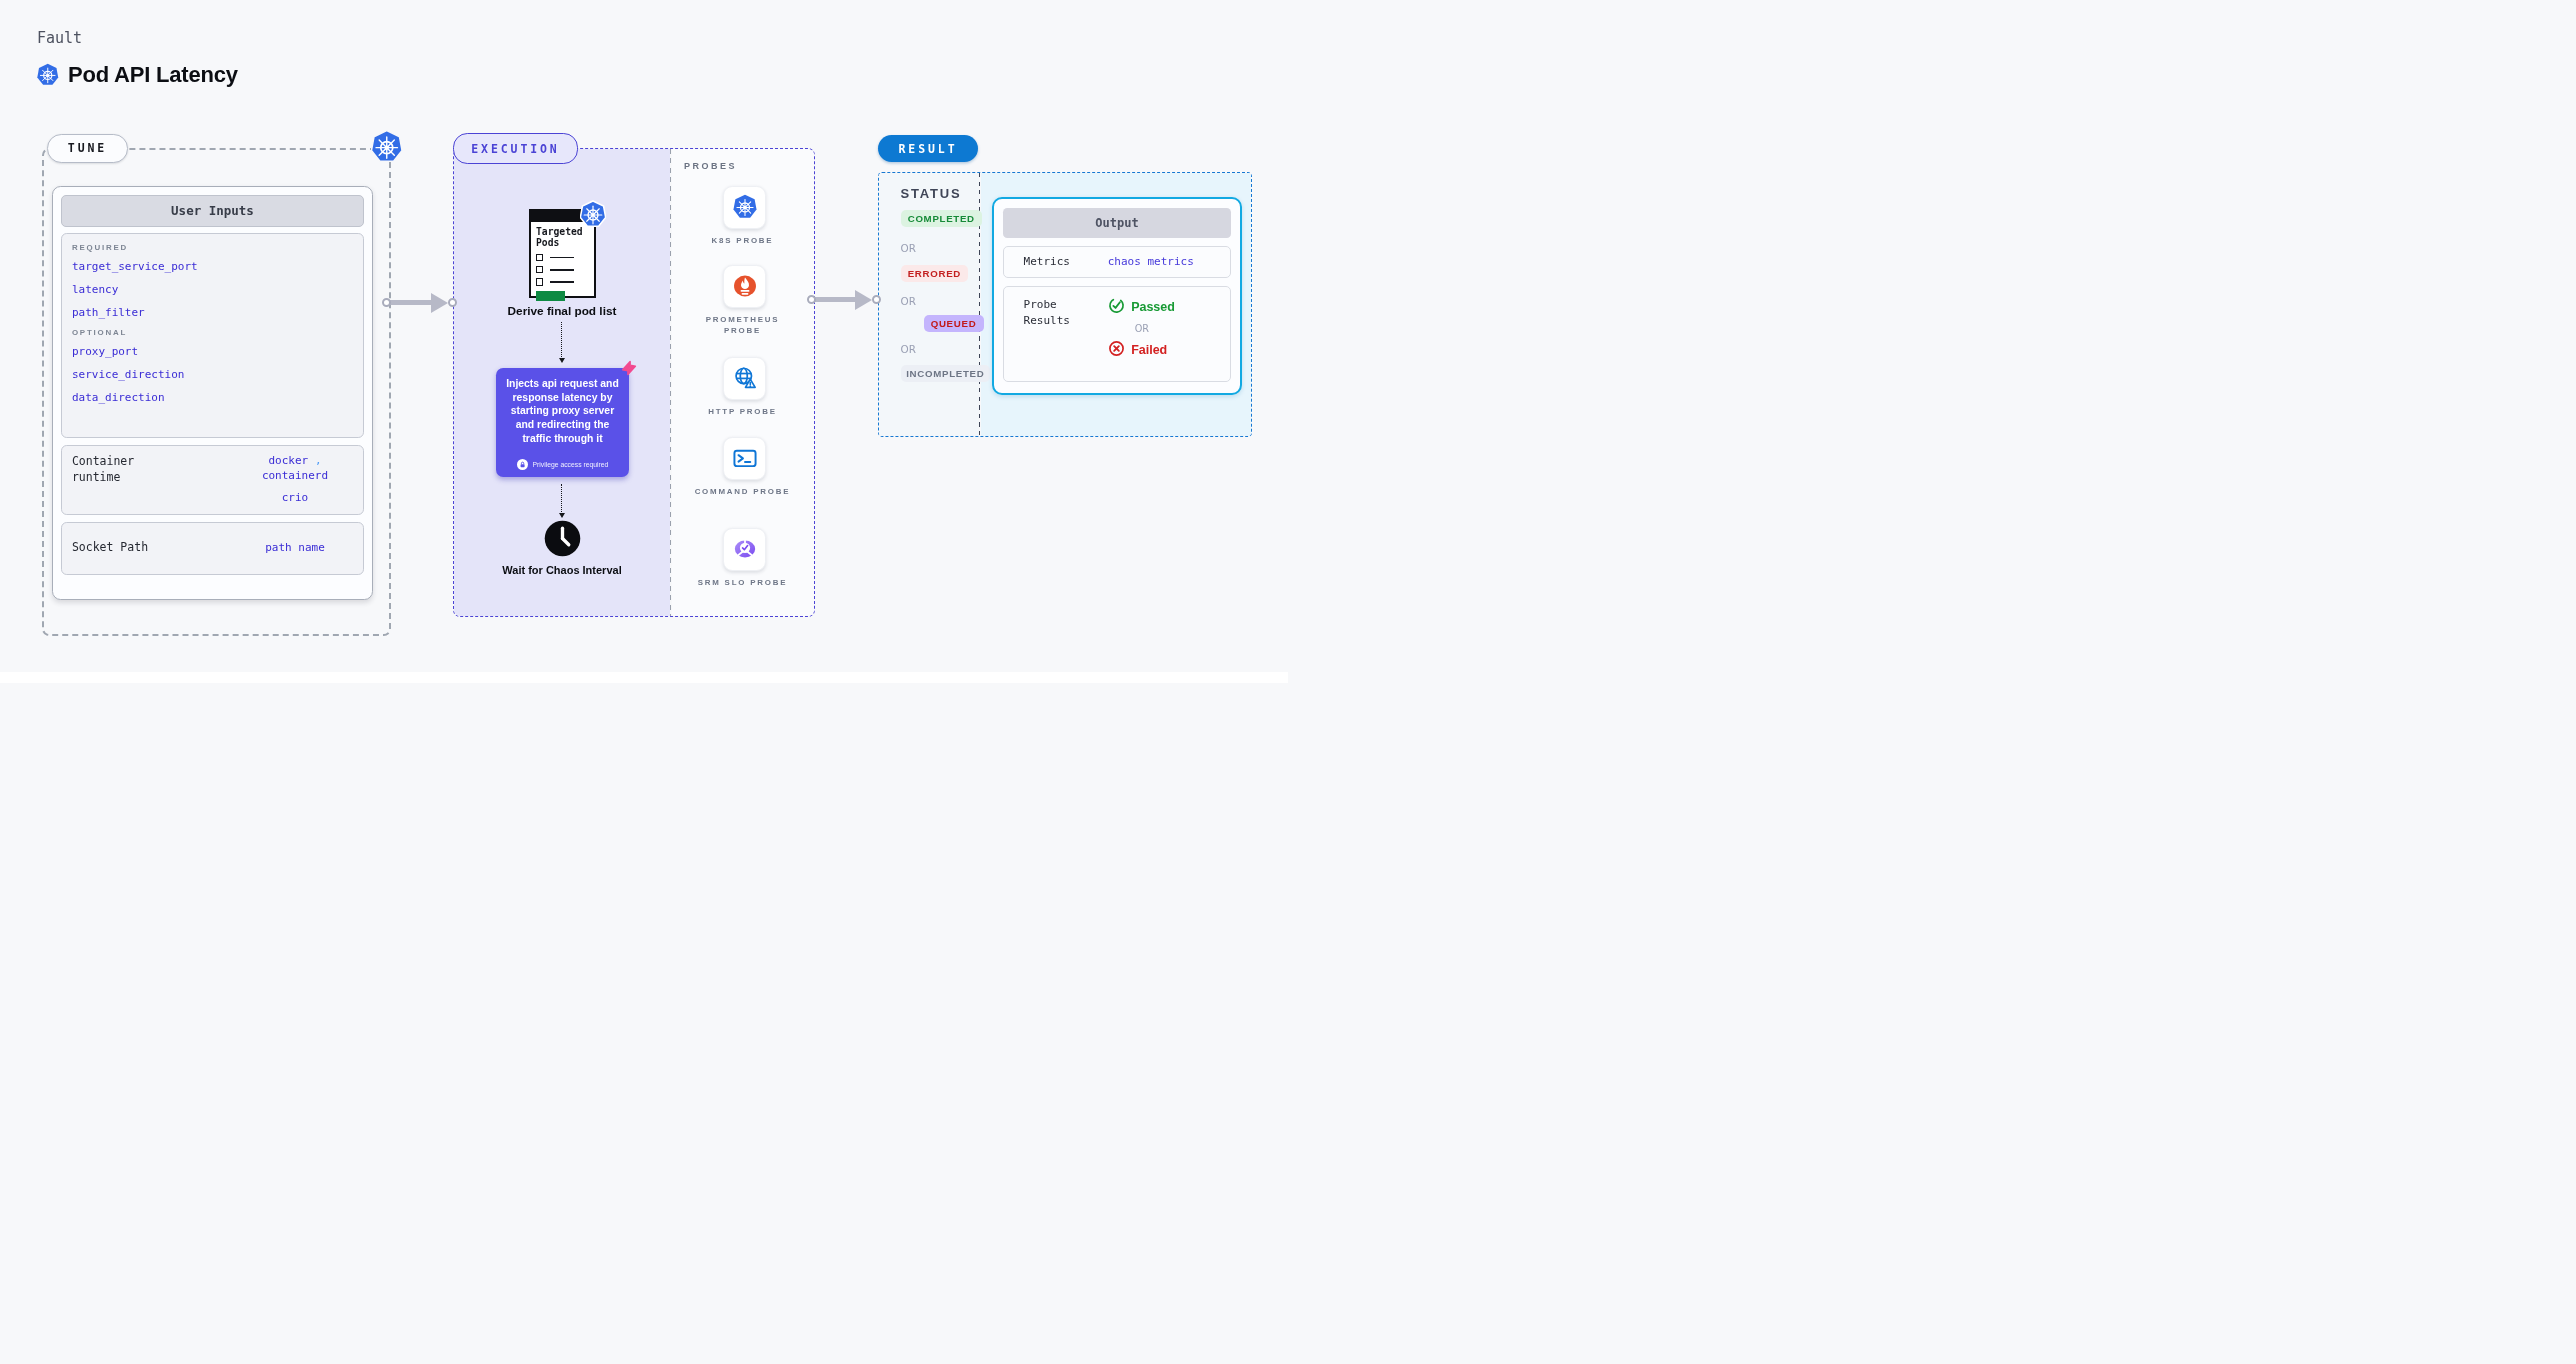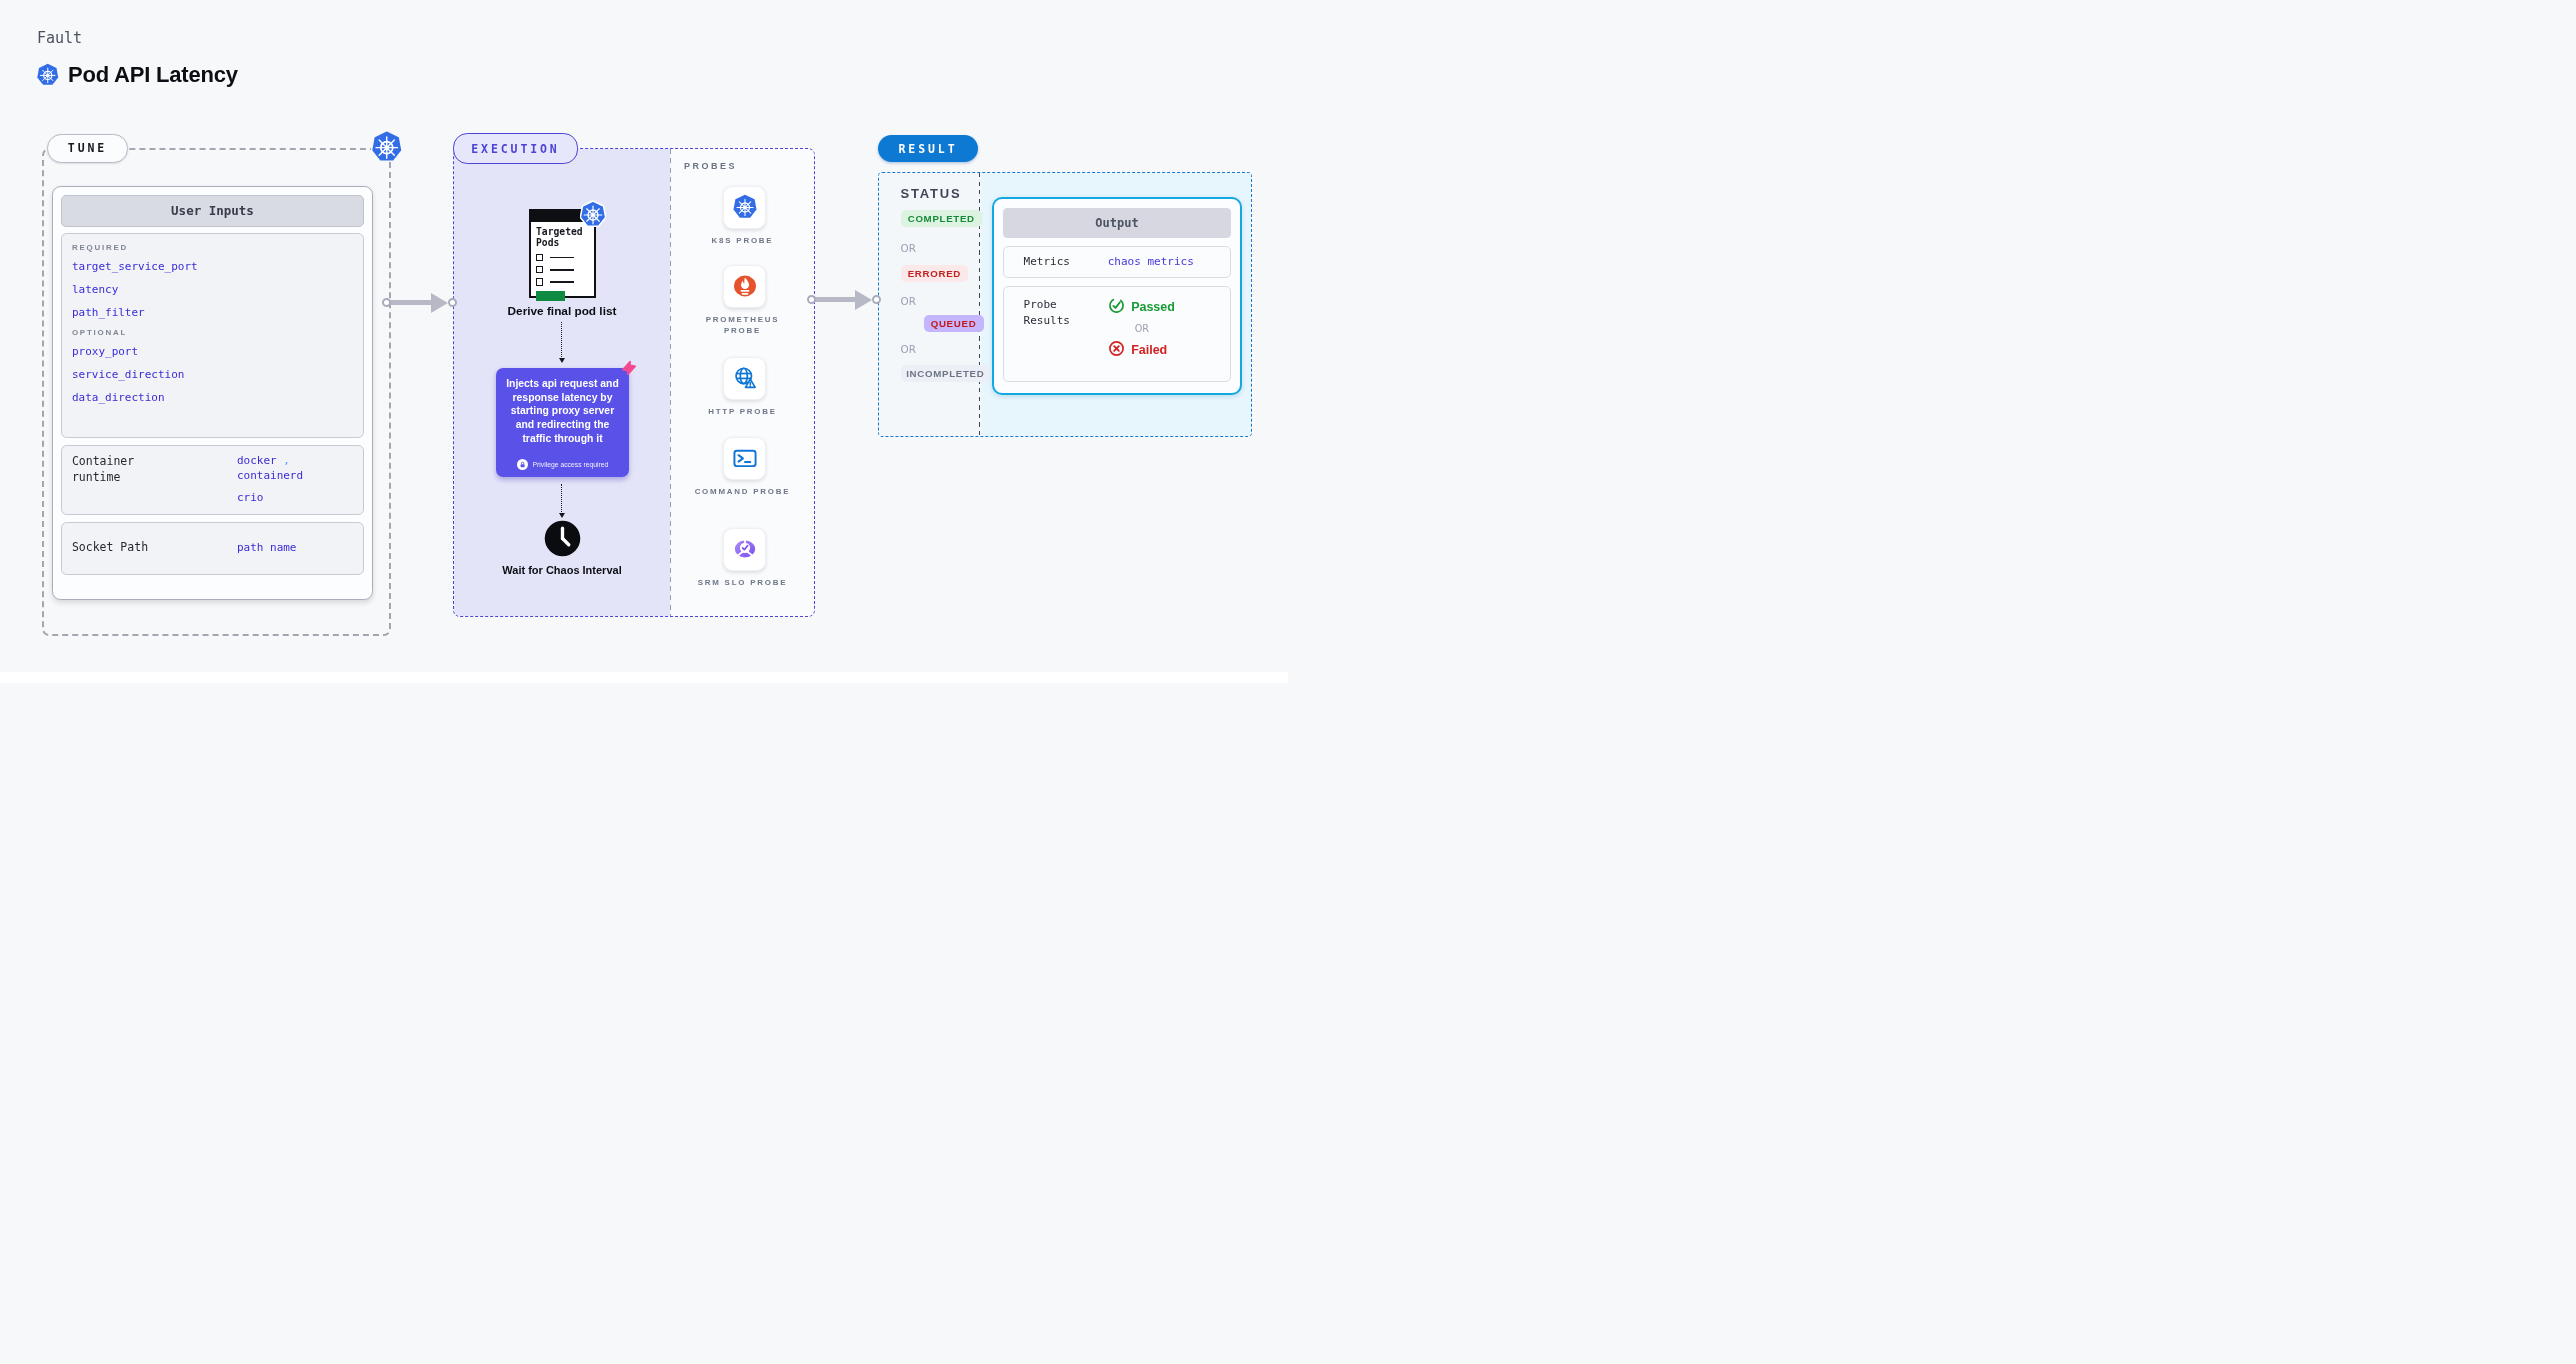--- a/index.html
+++ b/index.html
@@ -29,21 +29,21 @@
   .ui-row{background:#f2f3f7;border:1.1px solid #c6cad4;border-radius:5.7px;box-sizing:border-box;
     padding:8.6px 10px;display:grid;grid-template-columns:85px 1fr;}
   .ui-row .row-label{font-family:"DejaVu Sans Mono",monospace;font-size:11.5px;color:#262932;line-height:15.8px;}
   .row-tuneables{flex:0 0 205px;}
   .row-runtime{flex:0 0 50px;}
   .row-socket{flex:0 0 53px;align-items:center;}
   .row-sequence{flex:0 0 30px;align-items:center;}
   .req-head{font-size:7.9px;font-weight:bold;letter-spacing:1.8px;color:#7e8694;margin-bottom:7.9px;}
   .opt-head{margin-top:8px;}
   .tune-val{font-family:"DejaVu Sans Mono",monospace;font-size:11px;color:#3a2cd5;line-height:14.3px;margin-bottom:8.6px;}
-  .indent-val{padding-left:80px;}
+  .indent-val{padding-left:80px;text-align:center;}
   .lt-blue{color:#4f9cf7;}
   .val-line{font-family:"DejaVu Sans Mono",monospace;font-size:11px;color:#3a2cd5;line-height:14.3px;}
   .mt10{margin-top:8.6px;}
 
   
   .h-arrow{height:21.5px;z-index:5;}
   .h-arrow .bar{position:absolute;top:8.2px;height:5px;background:#b7b9c7;}
   .h-arrow .tri{position:absolute;top:0.7px;width:0;height:0;border-top:10px solid transparent;border-bottom:10px solid transparent;border-left:17px solid #b7b9c7;}
   .h-arrow .dot{position:absolute;top:6px;width:9.3px;height:9.3px;border-radius:50%;background:#fff;border:2.5px solid #a9acbc;box-sizing:border-box;}
 

